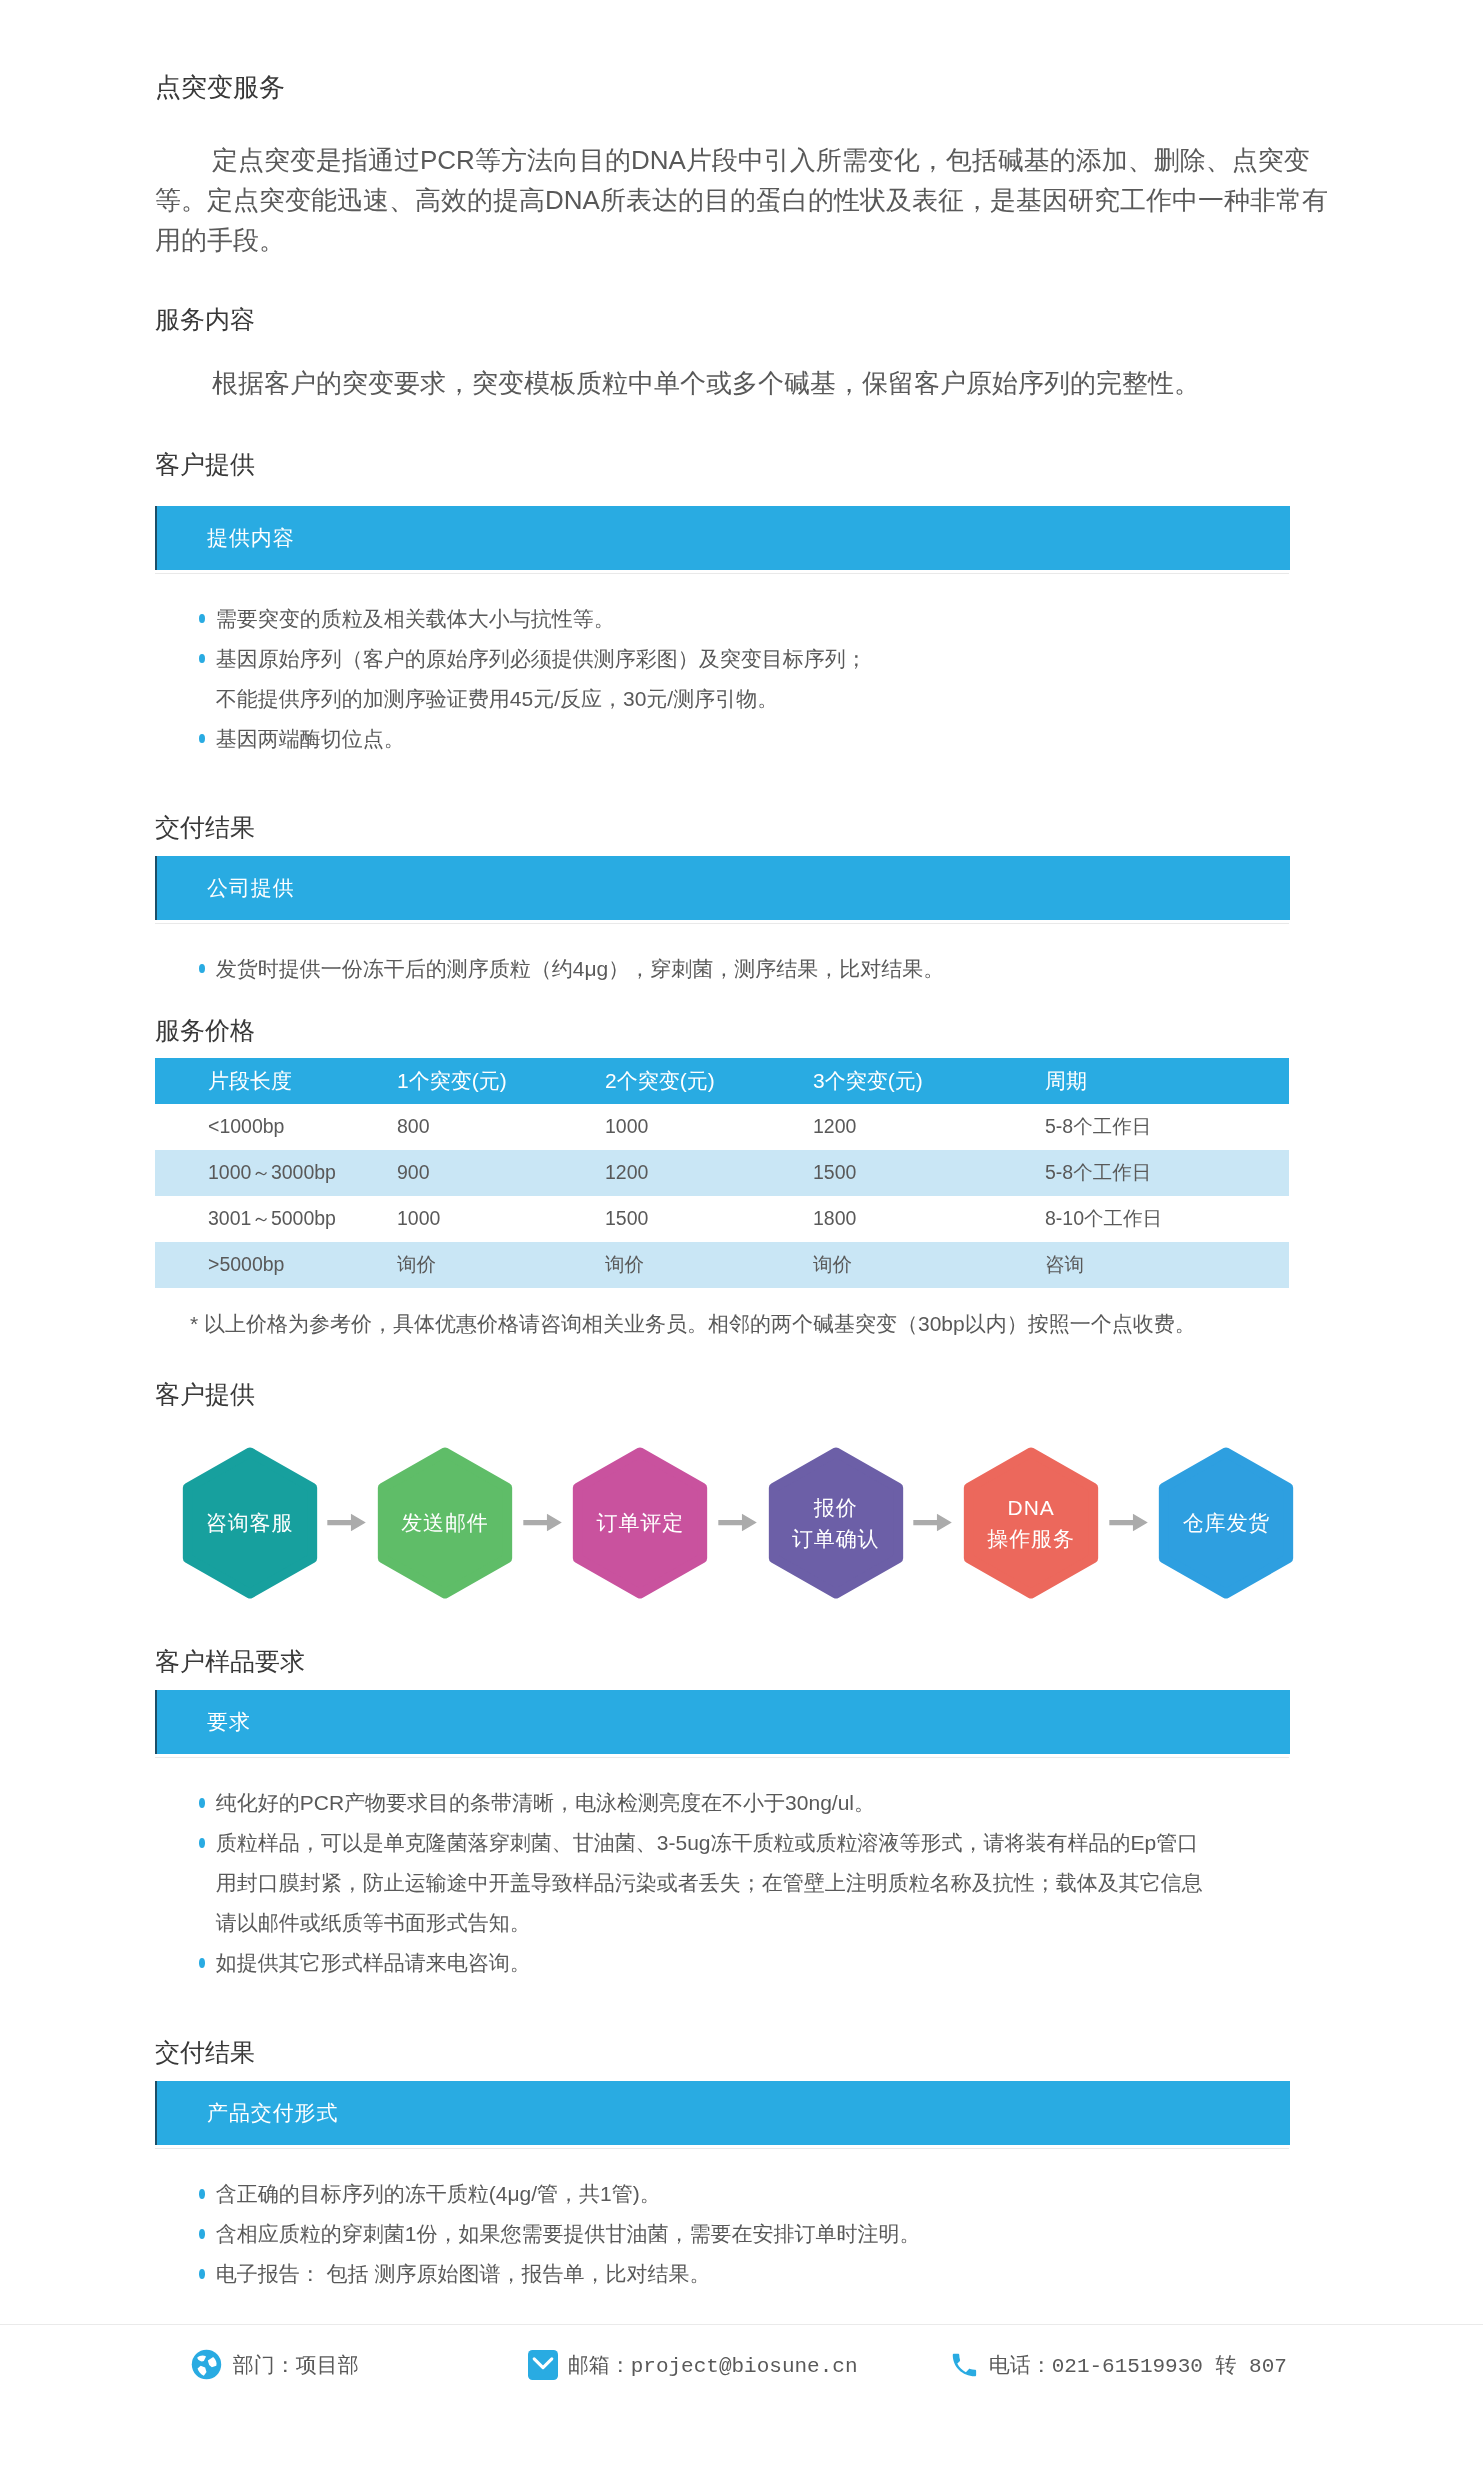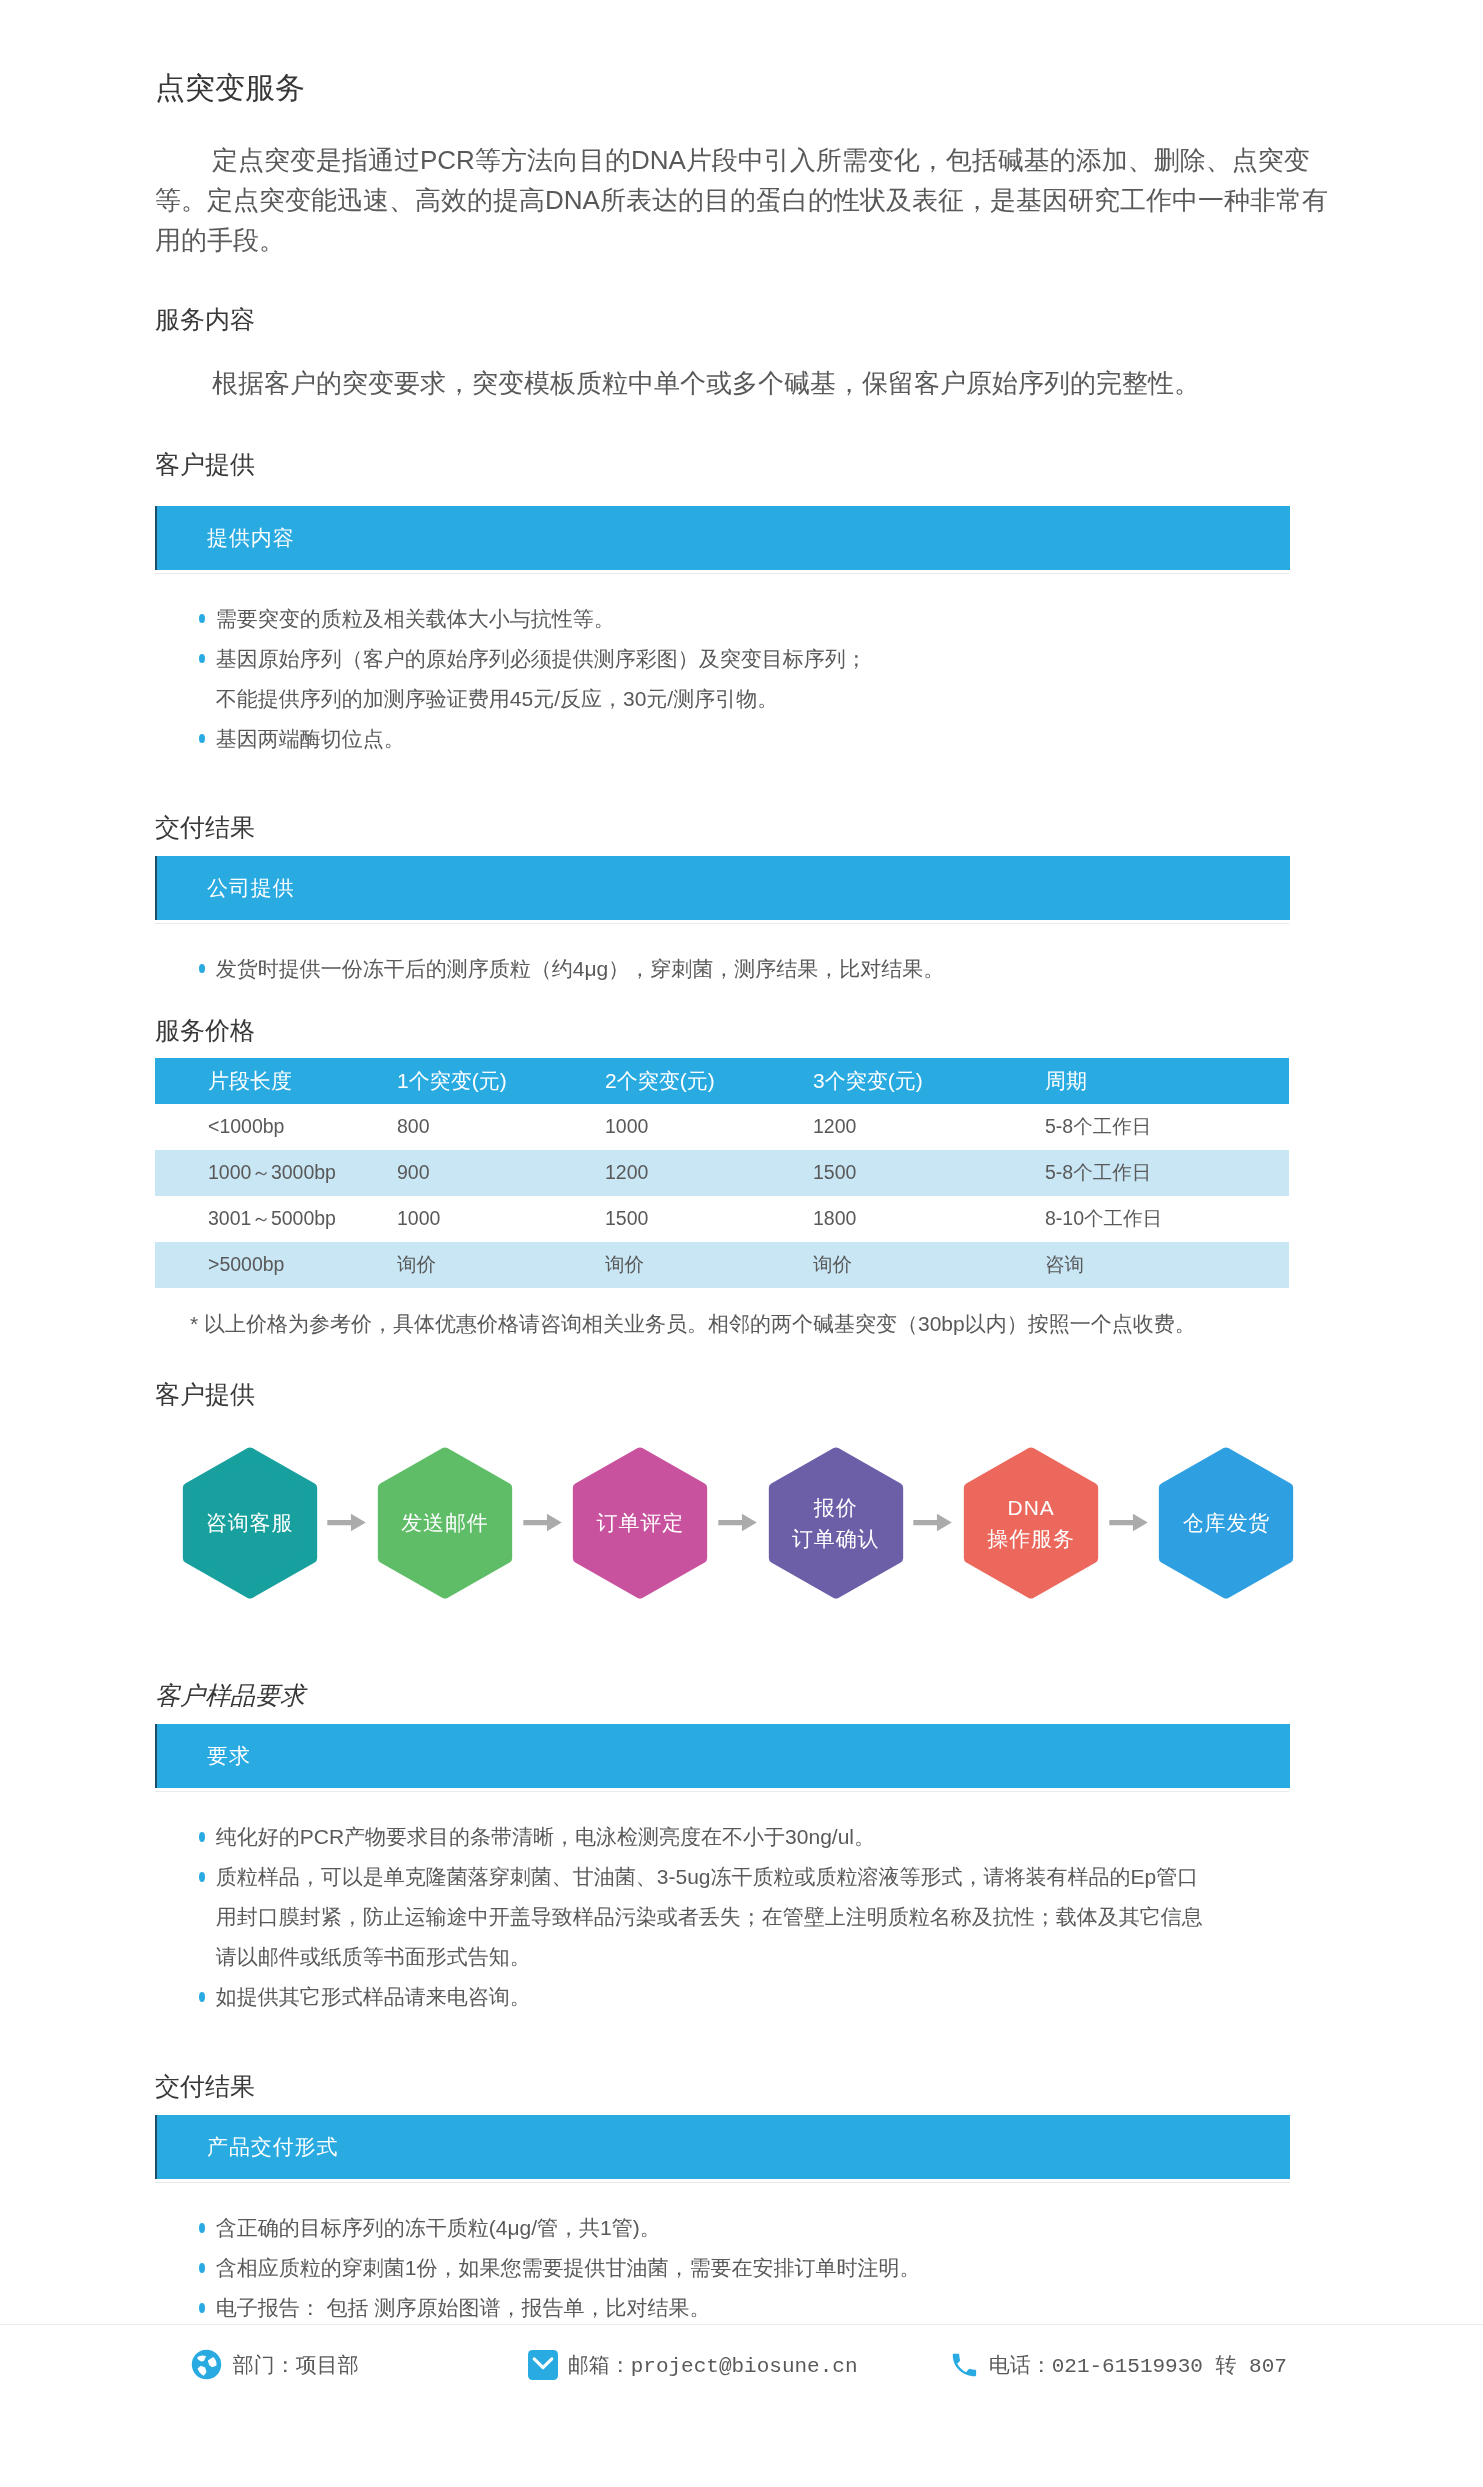--- a/index.html
+++ b/index.html
@@ -1,20 +1,20 @@
 <!DOCTYPE html>
 <html style="font-size:14px"><head>
 <meta charset="utf-8">
 <style>
   html,body{margin:0;padding:0;background:#fff;}
   .page{position:relative;width:1484px;height:2487px;background:#ffffff;overflow:hidden;
         font-family:"Liberation Sans","DejaVu Sans",sans-serif;color:#595959;}
   .wrap{margin-left:155px;width:1191px;}
   h1,h2,p{margin:0;padding:0;font-weight:400;}
-  h1.title{padding-top:69px;font-size:30px;line-height:37px;color:#383838;}
+  h1.title{padding-top:69px;font-size:26px;line-height:37px;color:#383838;}
   h2.sec{font-size:25px;line-height:37px;color:#383838;}
   p.body{font-size:26px;line-height:40px;color:#595959;}
   .indent{text-indent:57px;}
   .mt-intro{margin-top:34px;width:1191px;}
   .mt-sc{margin-top:41px;}
   .mt-p{margin-top:25px;width:1178px;}
   .mt-cp{margin-top:43px;}
   .mt-banner{margin-top:23px;}
   .mt-banner-sm{margin-top:10.6px;}
   .banner{width:1083px;height:64px;display:flex;align-items:center;
@@ -33,21 +33,21 @@
   .note{margin:16px 0 0 35px;font-size:21px;line-height:40px;color:#595959;}
   .mt-flowh{margin-top:32px;}
   .flow{margin:34px 0 0 26.6px;width:1113px;display:flex;align-items:center;justify-content:space-between;}
   .hex{position:relative;width:136px;height:152px;flex:none;}
   .hex svg{position:absolute;left:0;top:0;}
   .hex-label{position:absolute;inset:0;display:flex;align-items:center;justify-content:center;}
   .hex-label .inner{display:inline-block;text-align:center;}
   .hex-label .ln{display:block;color:#ffffff;font-size:21px;line-height:31px;letter-spacing:0.9px;}
   .one .inner{text-align:center;}
   .arrow{flex:none;width:40px;height:21px;}
-  .mt-req{margin-top:78px;font-style:italic;}
+  .mt-req{margin-top:44px;}
   .mt-del2{margin-top:51px;}
   .footer-divider{position:absolute;left:0;top:2324px;width:1484px;height:0.9px;background:#eaeaea;}
   .footer{position:absolute;left:190px;top:2345px;display:flex;align-items:center;height:39px;font-family:Liberation Mono, monospace;}
   .f-item{display:flex;align-items:center;}
   .f-item .ic{flex:none;margin-right:9.7px;display:flex;align-items:center;}
   .f-item .fl{font-size:21px;color:#595959;white-space:nowrap;}
   .fi-1{width:310px;}
   .fi-2{width:421px;margin-left:28px;}
 </style>
 </head>

